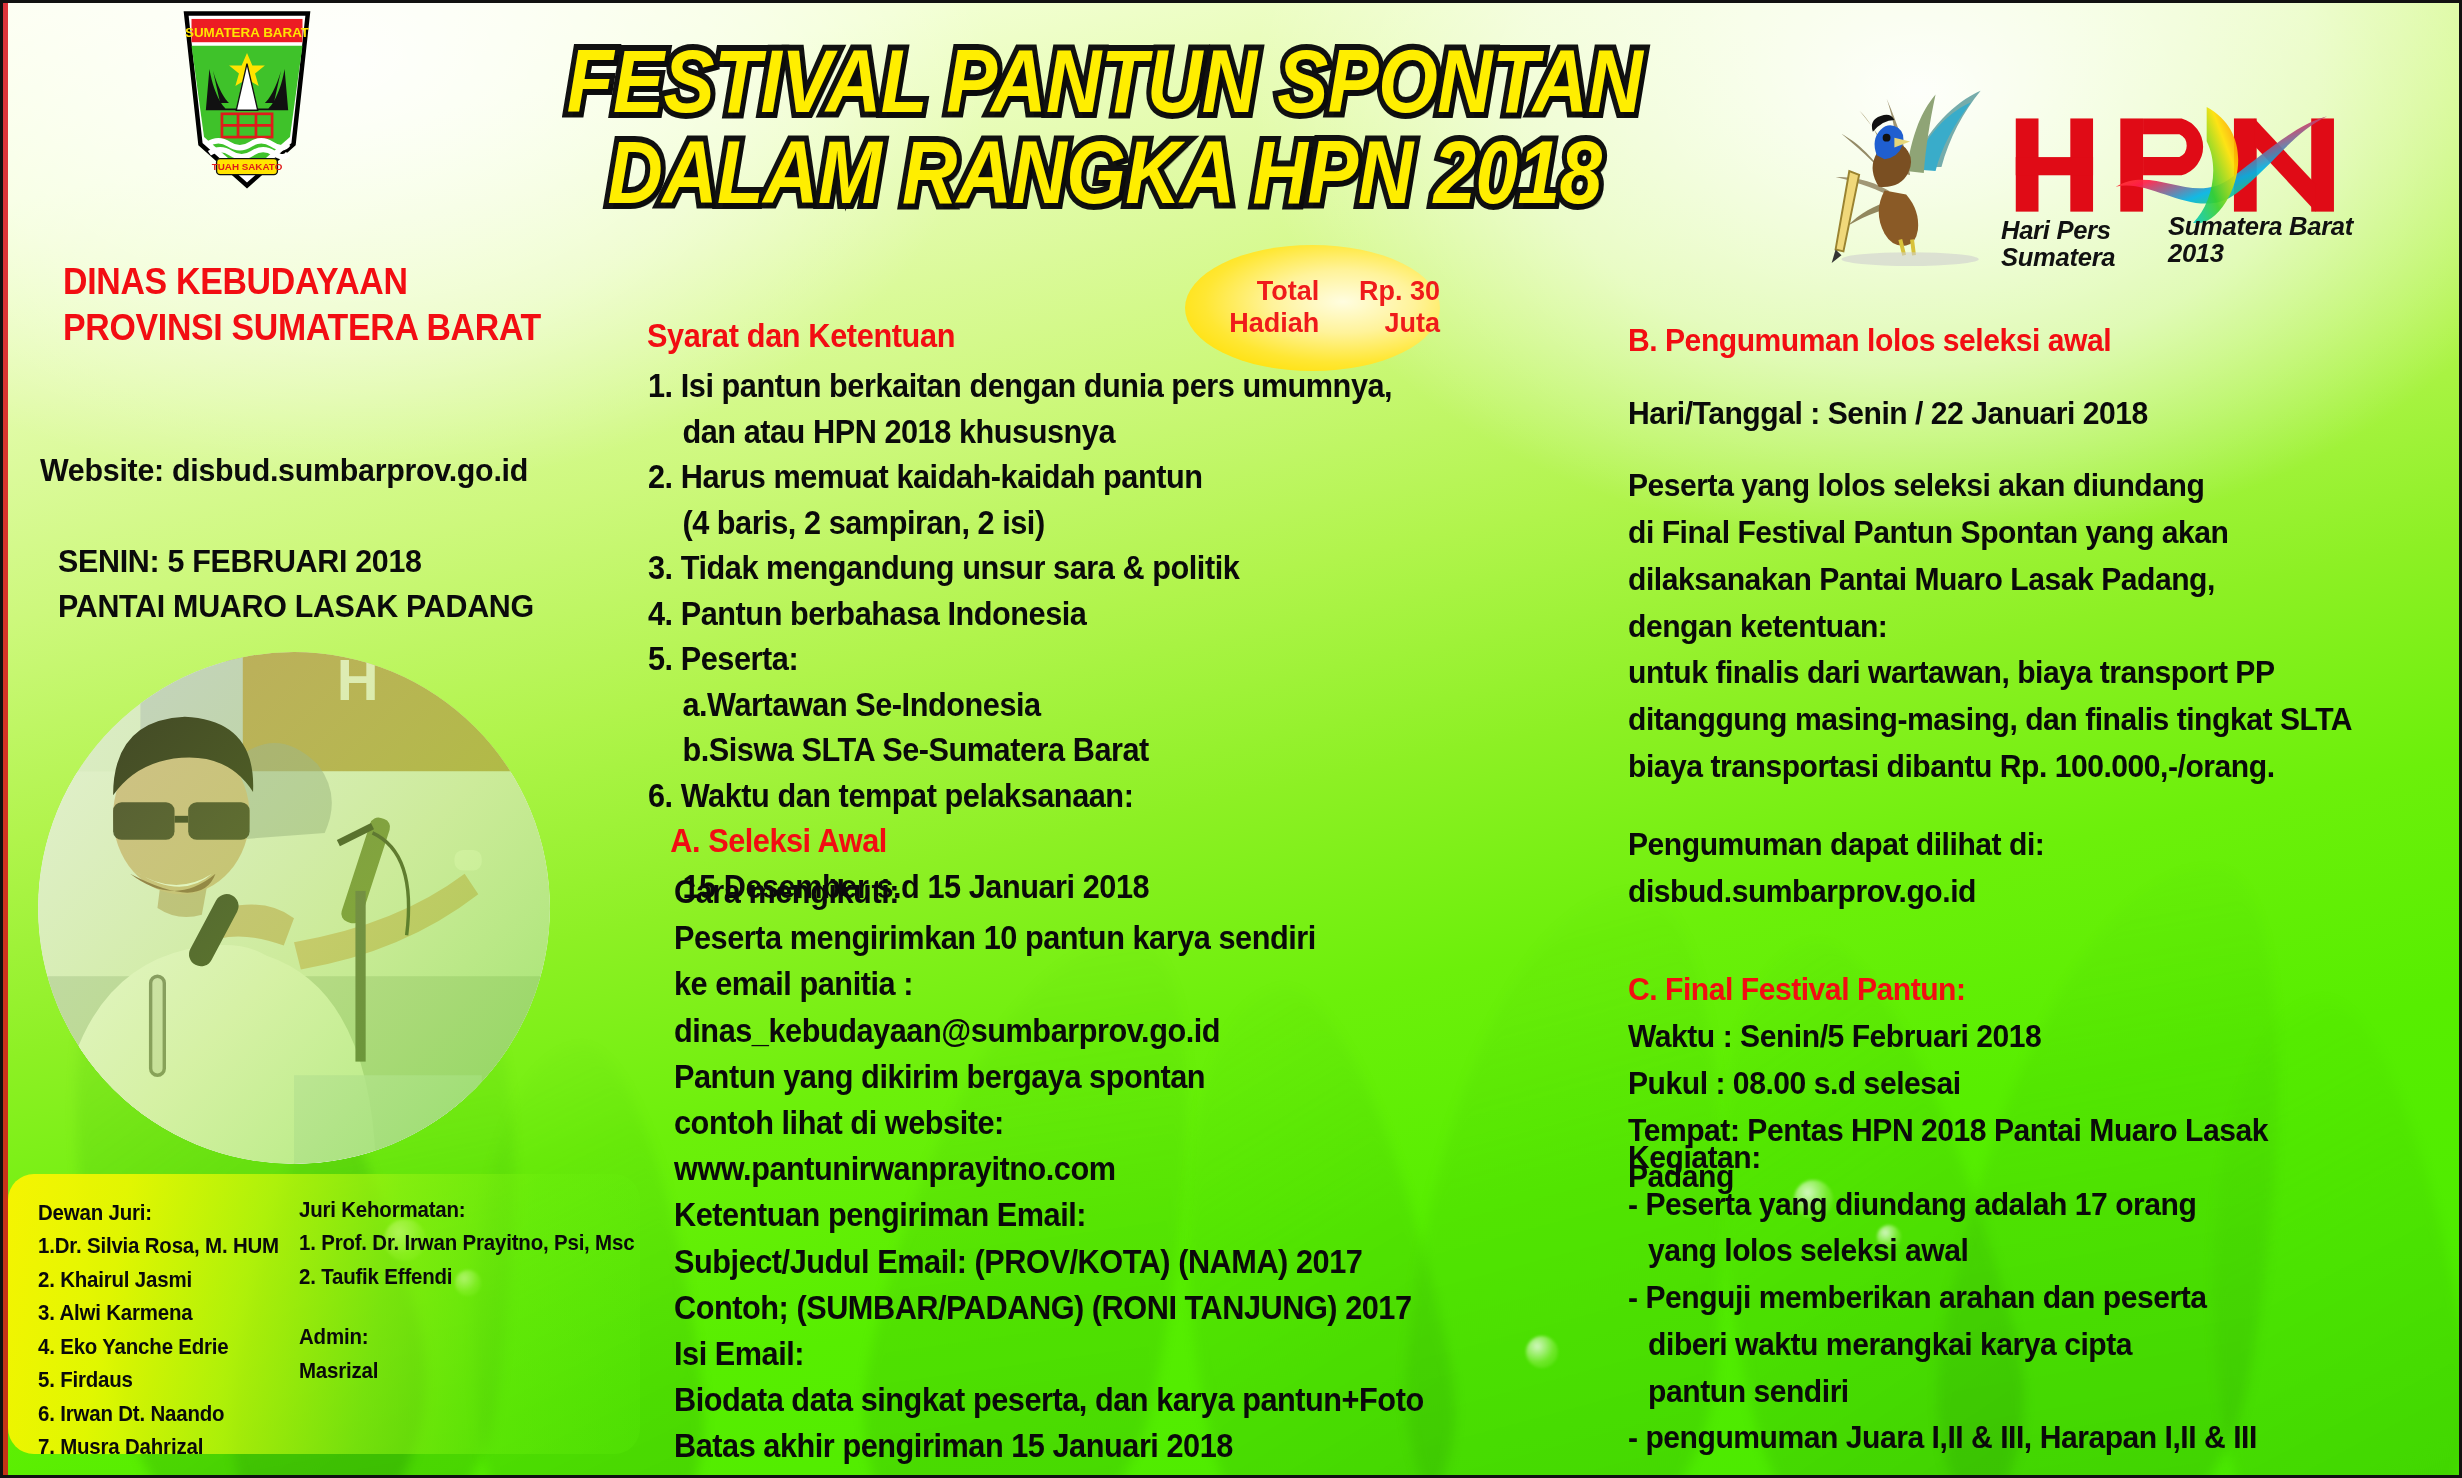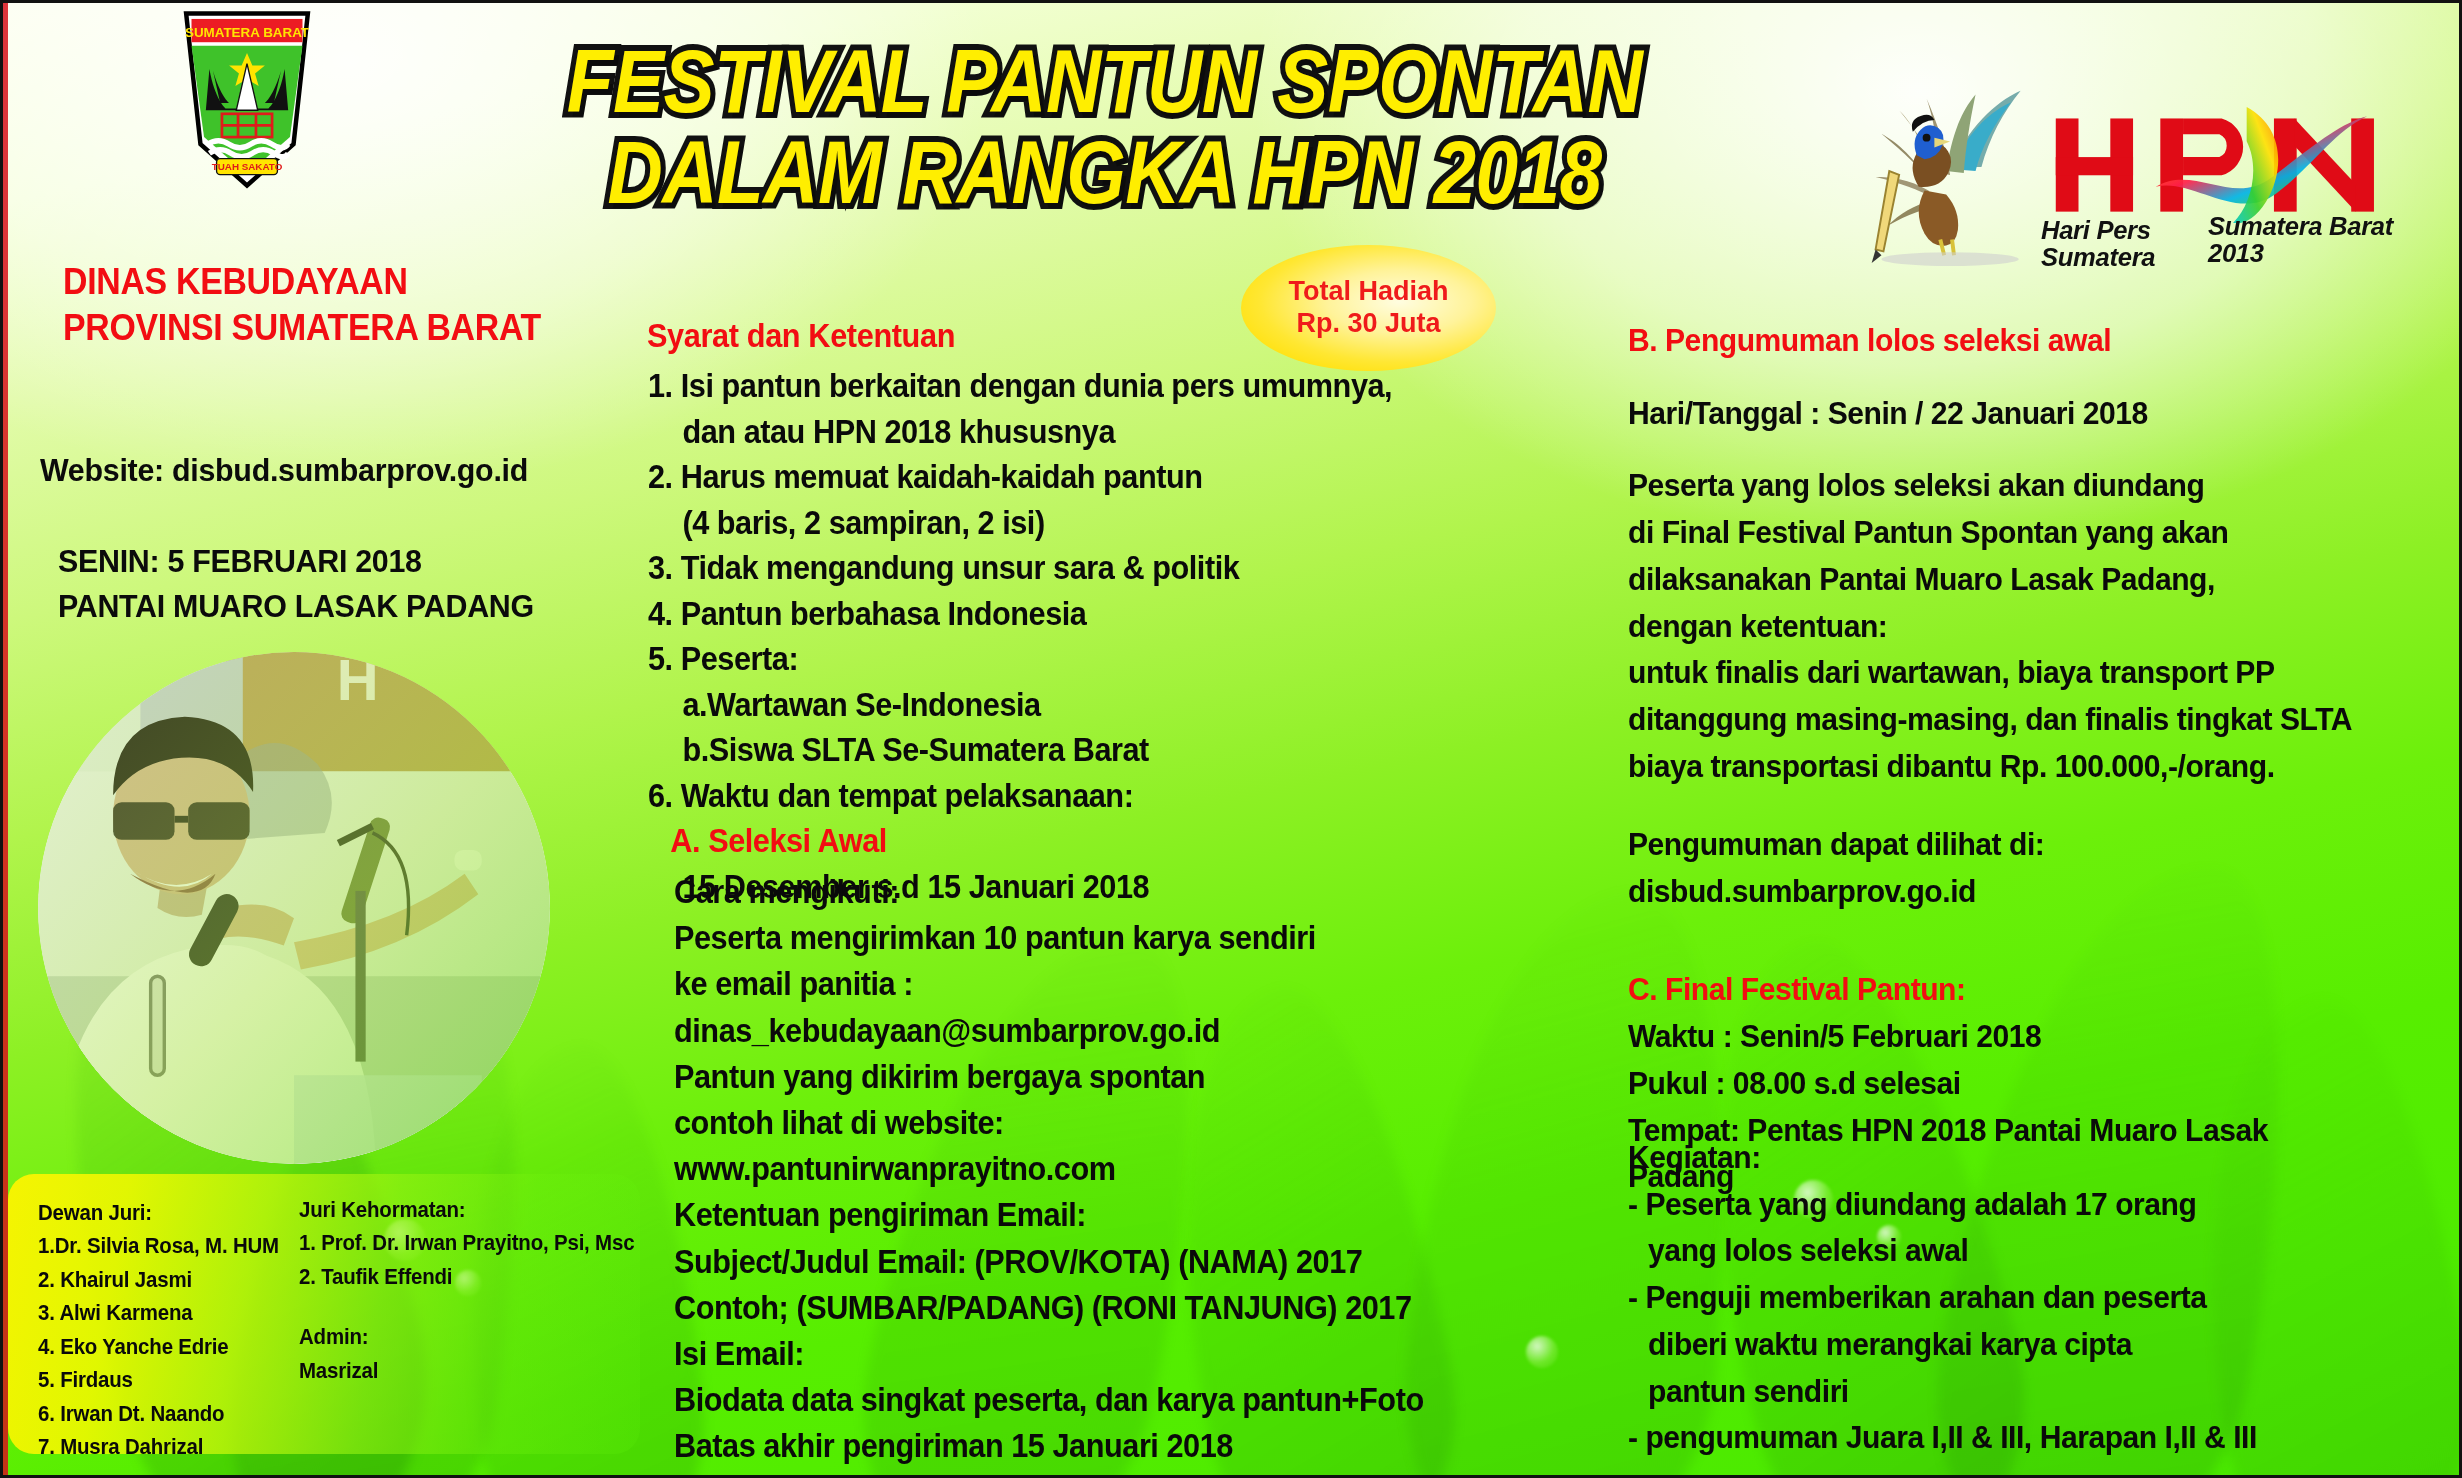--- a/index.html
+++ b/index.html
@@ -48,21 +48,21 @@
     font-weight:bold;font-style:italic;
     font-size:89px;line-height:1.02;letter-spacing:-0.6px;
     color:#ffee00;
     -webkit-text-stroke:12px #111;
     paint-order:stroke fill;
     text-shadow:4.8px 5.4px 0 rgba(0,0,0,0.30);
     transform:scaleX(0.86);transform-origin:center top;
   }
   #title .l{display:block;}
   
-  .hpn{position:absolute;left:1836px;top:24px;width:601px;height:256px;}
+  .hpn{position:absolute;left:1796px;top:24px;width:601px;height:256px;}
   .hpn .peacock{position:absolute;left:16.7px;top:46px;width:196px;height:196px;}
   .hpn .letters{position:absolute;left:196px;top:71px;width:387px;height:125px;}
   .hpn .cap{position:absolute;font-style:italic;font-weight:bold;color:#111;
     font-family:"Liberation Sans", sans-serif;font-size:25.6px;line-height:1.05;letter-spacing:-0.3px;}
   
   .dinas{position:absolute;left:60px;top:256px;width:571px;color:#f20d12;
     font-weight:bold;font-size:36px;line-height:1.28;letter-spacing:-0.3px;transform:scaleX(0.94);transform-origin:left top;}
   .website{position:absolute;left:37px;top:449px;width:583px;color:#0b0b0b;
     font-weight:bold;font-size:32px;letter-spacing:-0.3px;transform:scaleX(0.95);transform-origin:left top;}
   .whenwhere{position:absolute;left:55px;top:536px;width:583px;color:#0b0b0b;
@@ -101,23 +101,23 @@
     letter-spacing:-0.5px;transform:scaleX(0.94);transform-origin:left top;}
   .rt .red{color:#f20d12;display:block;}
   .rt .r{display:block;}
   .rt-b{top:314px;font-size:32px;line-height:1.46;}
   .rt-c{top:818px;font-size:32px;line-height:1.46;}
   .rt-k{top:1131px;font-size:32px;line-height:1.46;}
   .rt-k .bul{display:block;text-indent:-19px;padding-left:19px;}
   .rt-k .cont{display:block;padding-left:21.4px;}
   .spacer{display:block;height:26px;}
   
-  .prize{position:absolute;left:1238px;top:242px;width:255px;height:126px;border-radius:50%;
+  .prize{position:absolute;left:1182px;top:242px;width:255px;height:126px;border-radius:50%;
     background:radial-gradient(ellipse at 62% 45%, #fffde0 0%, #fff39a 32%, #ffe733 62%, #ffdf00 86%, #f7d800 100%);
-    display:flex;flex-direction:column;align-items:center;justify-content:center;
+    display:flex;flex-direction:row;align-items:center;justify-content:center;
     color:#ef1b1b;font-weight:bold;font-size:27px;line-height:1.18;text-align:right;}
   .prize span{display:block;}
 </style>
 </head>
 <body>
 
 <div id="poster">
 
   <div class="leafbg">
     <div class="leaf" style="left:71px;width:309px;height:702px;transform:rotate(-16deg);opacity:.55;"></div>

